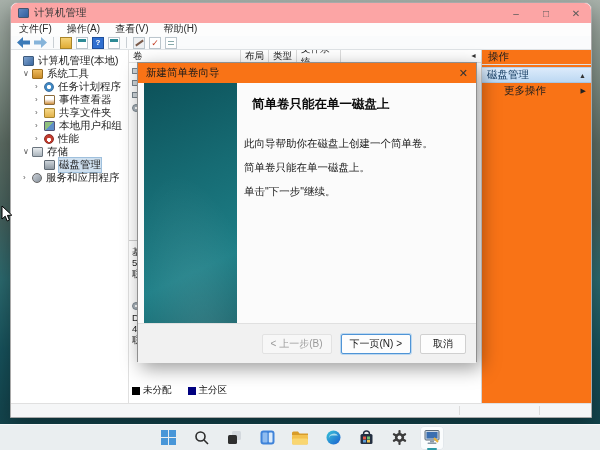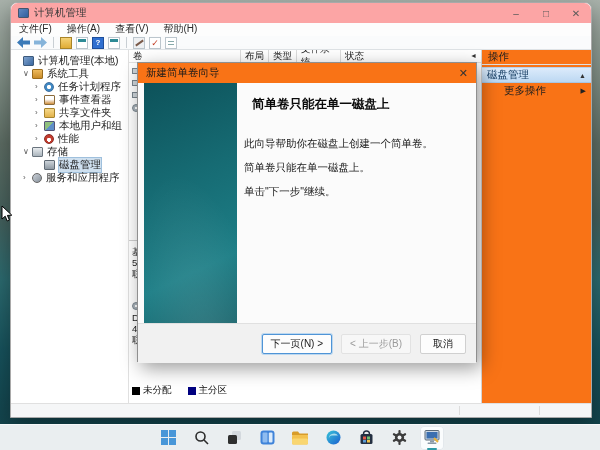--- a/index.html
+++ b/index.html
@@ -218,21 +218,20 @@
       <span>服务和应用程序</span>
     </div>
   </div>
 
   <div class="middle">
     <div class="lvheader">
       <span class="hc c0">卷</span>
       <span class="hc c1">布局</span>
       <span class="hc c2">类型</span>
       <span class="hc c3">文件系统</span>
-      <span class="hc c4">状态</span>
     </div>
     <span class="hscroll">◄</span>
     <div class="volcol">
       <span class="volico"></span>
       <span class="volico"></span>
       <span class="volico"></span>
       <span class="volico disc"></span>
     </div>
     <div class="sepline" style="top:190px"></div>
     <div class="frag frag1">
@@ -282,22 +281,22 @@
     <span class="dclose">✕</span>
   </div>
   <div class="banner"></div>
   <div class="dheading">简单卷只能在单一磁盘上</div>
   <div class="dbody">
     <p>此向导帮助你在磁盘上创建一个简单卷。</p>
     <p>简单卷只能在单一磁盘上。</p>
     <p>单击"下一步"继续。</p>
   </div>
   <div class="dbtnbar">
+    <span class="dbtn disabled">&lt; 上一步(B)</span>
     <span class="dbtn default">下一页(N) &gt;</span>
-    <span class="dbtn disabled">&lt; 上一步(B)</span>
     <span class="dbtn">取消</span>
   </div>
 </div>
 
 <div class="taskbar">
   <span class="tb">
     <svg width="15" height="15" viewBox="0 0 15 15">
         <rect x="0" y="0" width="7" height="7" fill="#4896d8"></rect>
         <rect x="8" y="0" width="7" height="7" fill="#4896d8"></rect>
         <rect x="0" y="8" width="7" height="7" fill="#4896d8"></rect>

